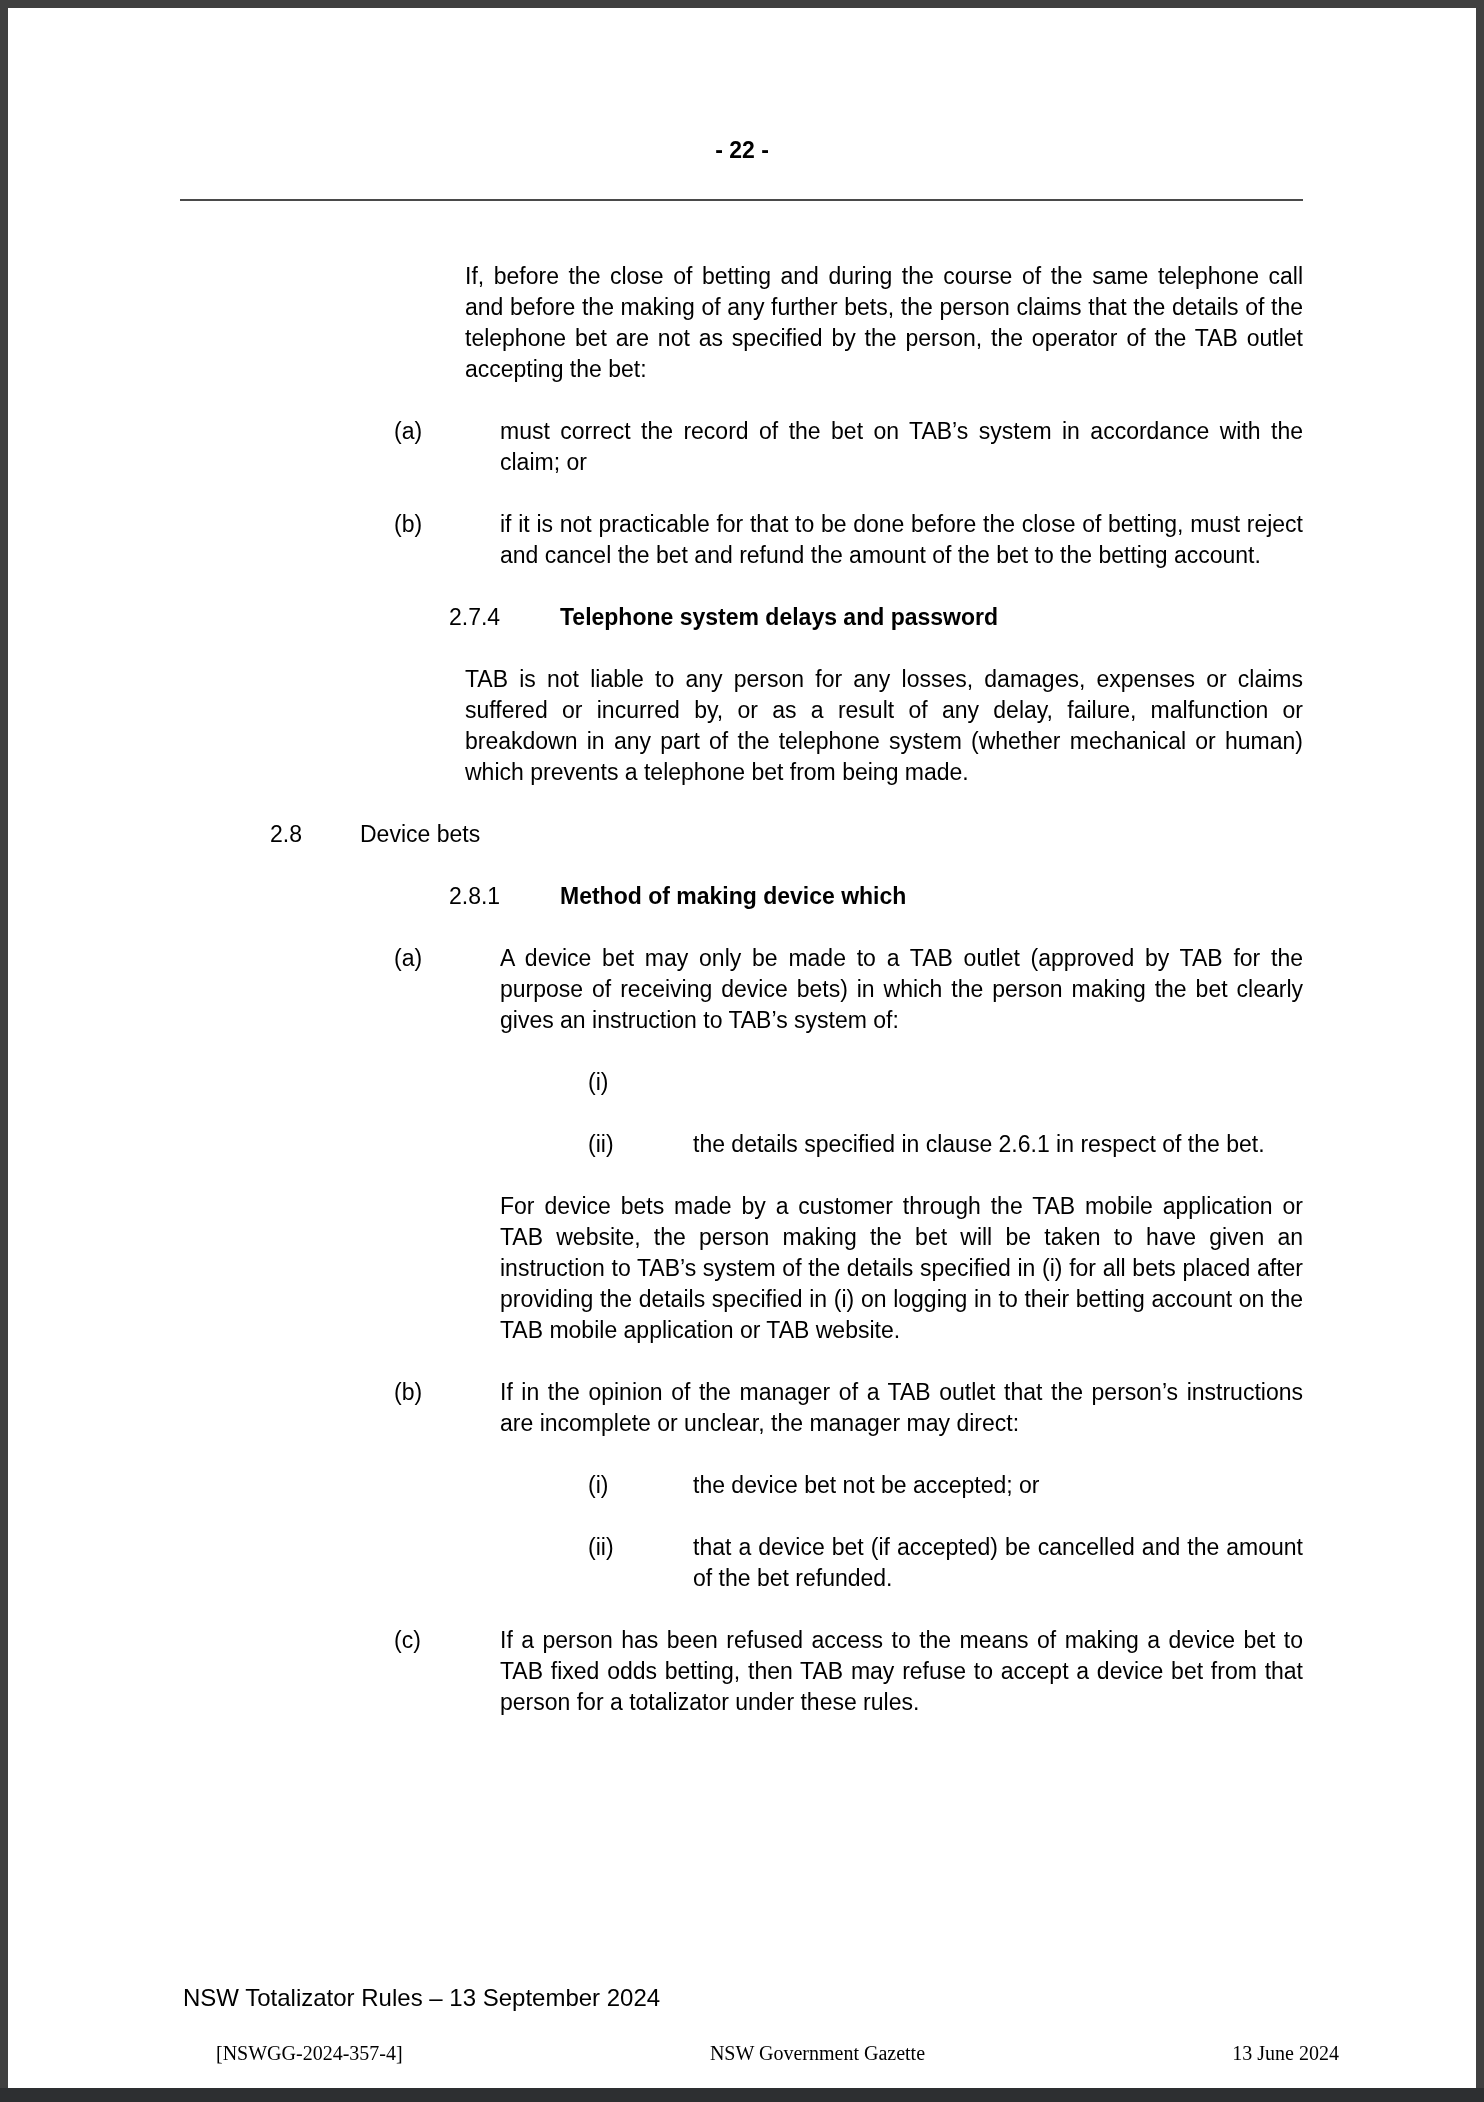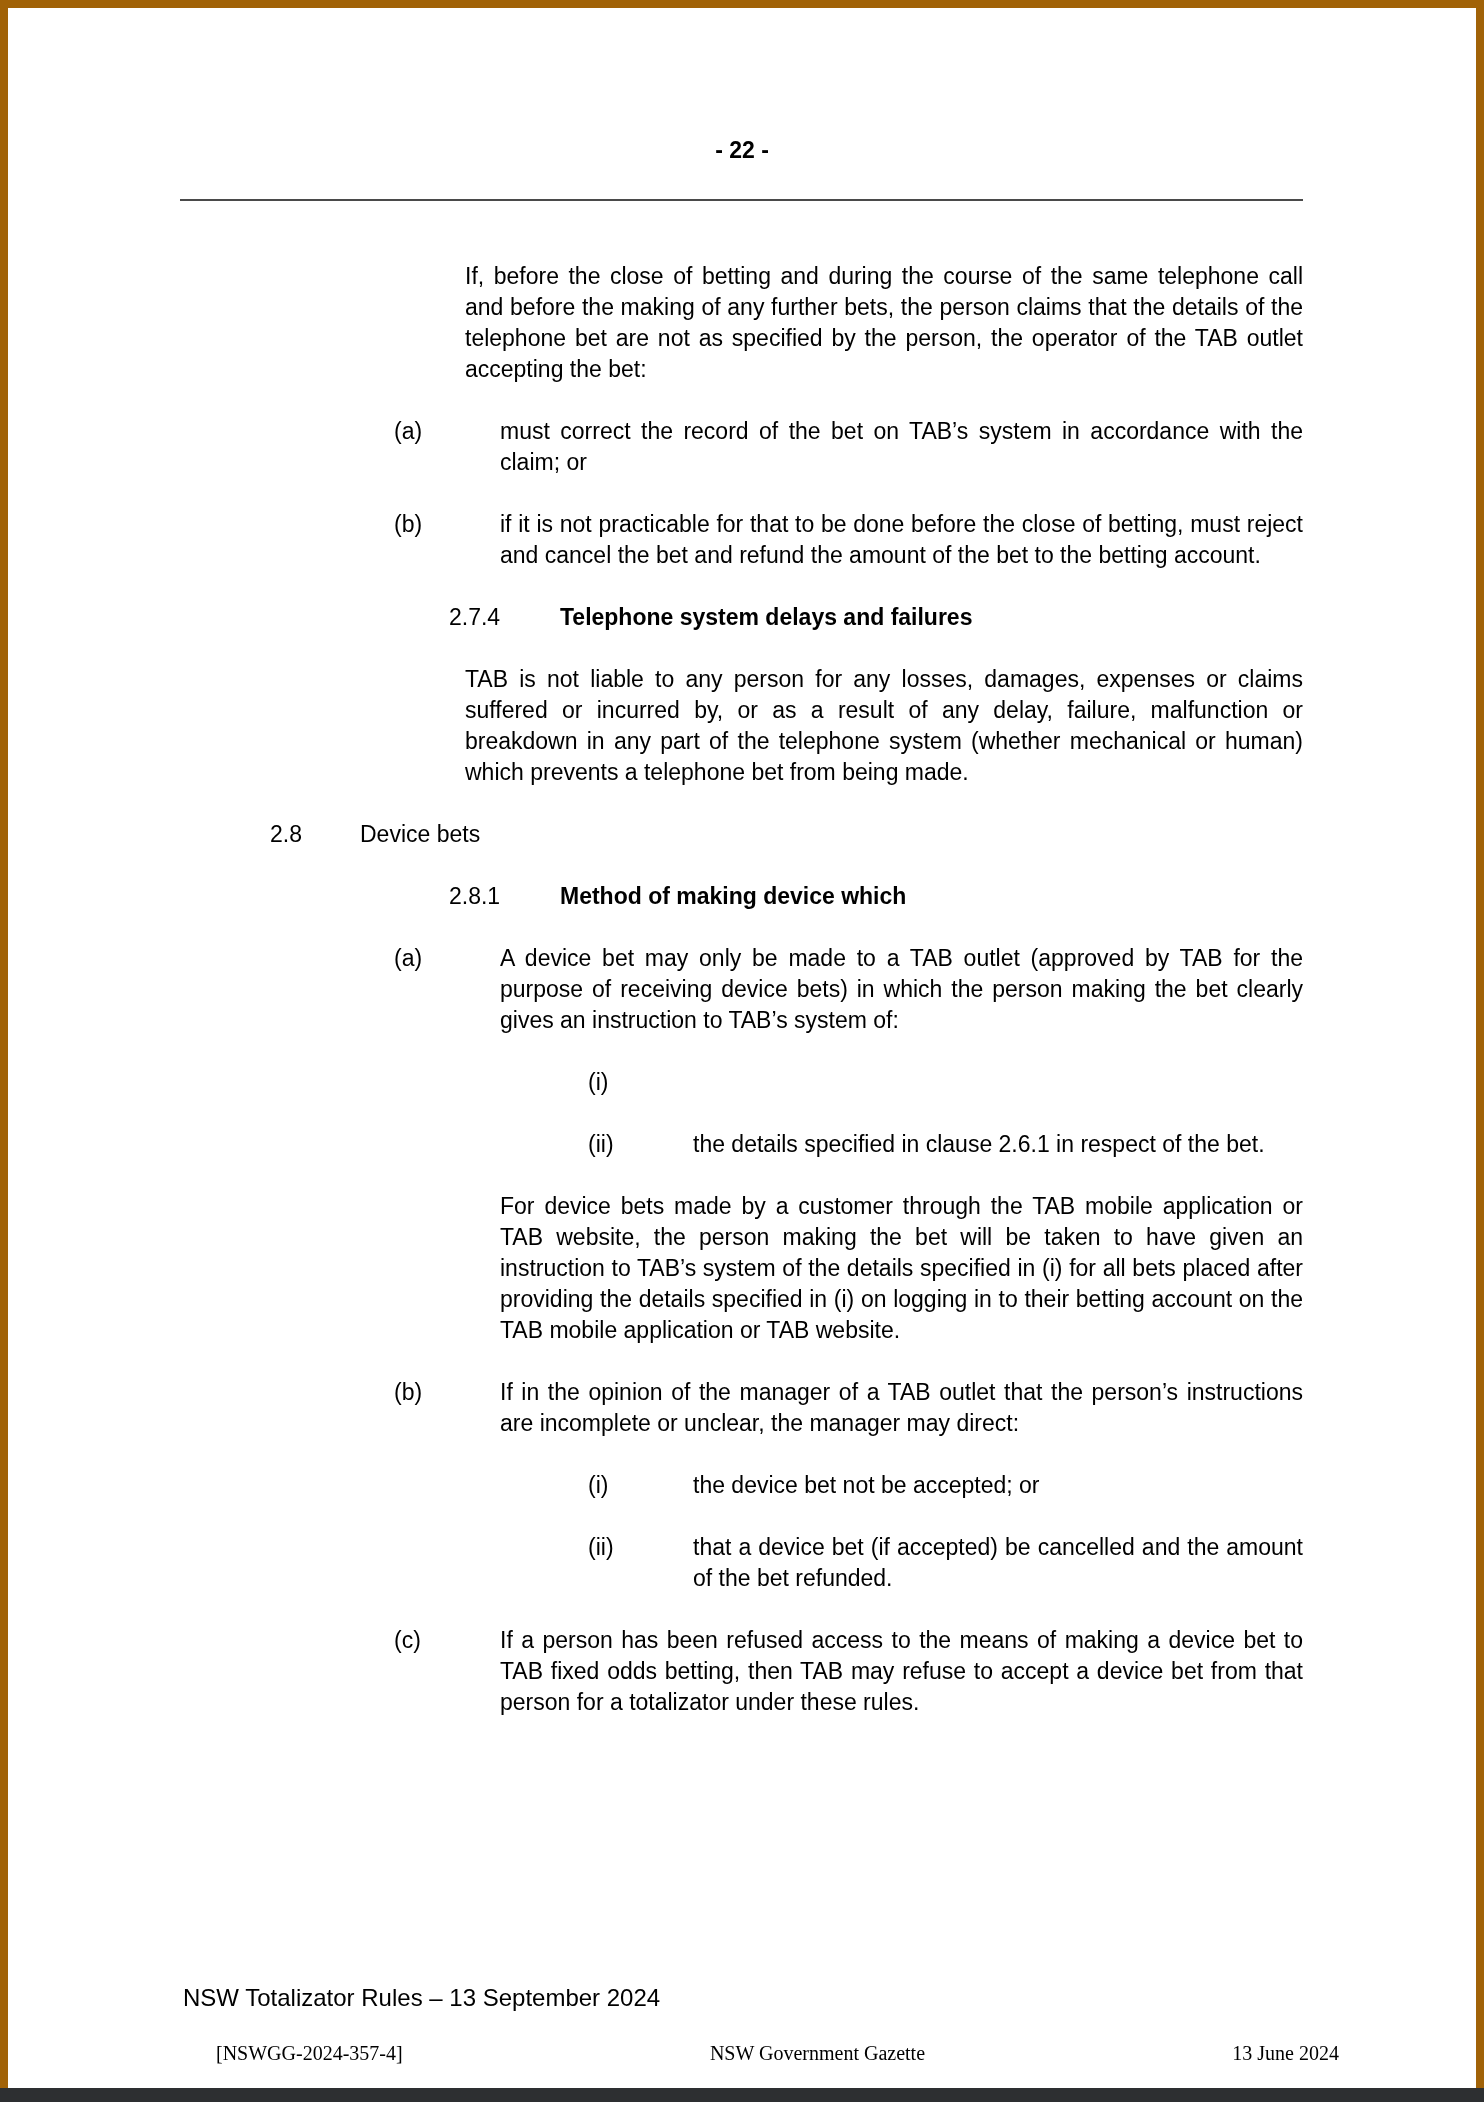--- a/index.html
+++ b/index.html
@@ -1,16 +1,16 @@
 <!DOCTYPE html>
 <html><head>
 <meta charset="utf-8">
 <style>
   html,body{margin:0;padding:0;background:#202225;}
-  .frame{position:relative;width:1484px;height:2102px;background:#a16207;overflow:hidden;
+  .frame{position:relative;width:1484px;height:2102px;background:#404040;overflow:hidden;
          font-family:"Liberation Sans","DejaVu Sans",sans-serif;}
   .page{position:absolute;left:8px;top:8px;width:1468px;height:2080px;background:#ffffff;
         color:#000;overflow:hidden;}
   .pagenum{margin:127px 0 0 0;text-align:center;font-weight:700;font-size:23px;line-height:31px;}
   .rule{margin:33px 0 0 172px;width:1123px;height:0;border-top:2px solid #4a4a4a;}
   .para{margin:60px 0 0 457px;width:838px;font-size:23px;line-height:31px;text-align:justify;}
   .para.follow{margin-top:31px;}
   .clause{margin:31px 0 0 386px;width:909px;display:flex;font-size:23px;line-height:31px;}
   .clause .marker{width:106px;flex:none;}
   .clause .ctext{flex:1;text-align:justify;}
@@ -44,21 +44,21 @@
       <span class="ctext">must correct the record of the bet on TAB’s system in accordance with the claim; or</span>
     </div>
 
     <div class="clause">
       <span class="marker">(b)</span>
       <span class="ctext">if it is not practicable for that to be done before the close of betting, must reject and cancel the bet and refund the amount of the bet to the betting account.</span>
     </div>
 
     <div class="heading3">
       <span class="hnum">2.7.4</span>
-      <span class="htitle">Telephone system delays and failures</span>
+      <span class="htitle">Telephone system delays and password</span>
     </div>
 
     <p class="para follow">TAB is not liable to any person for any losses, damages, expenses or claims suffered or incurred by, or as a result of any delay, failure, malfunction or breakdown in any part of the telephone system (whether mechanical or human) which prevents a telephone bet from being made.</p>
 
     <div class="heading2">
       <span class="hnum">2.8</span>
       <span class="htitle">Device bets</span>
     </div>
 
     <div class="heading3">

